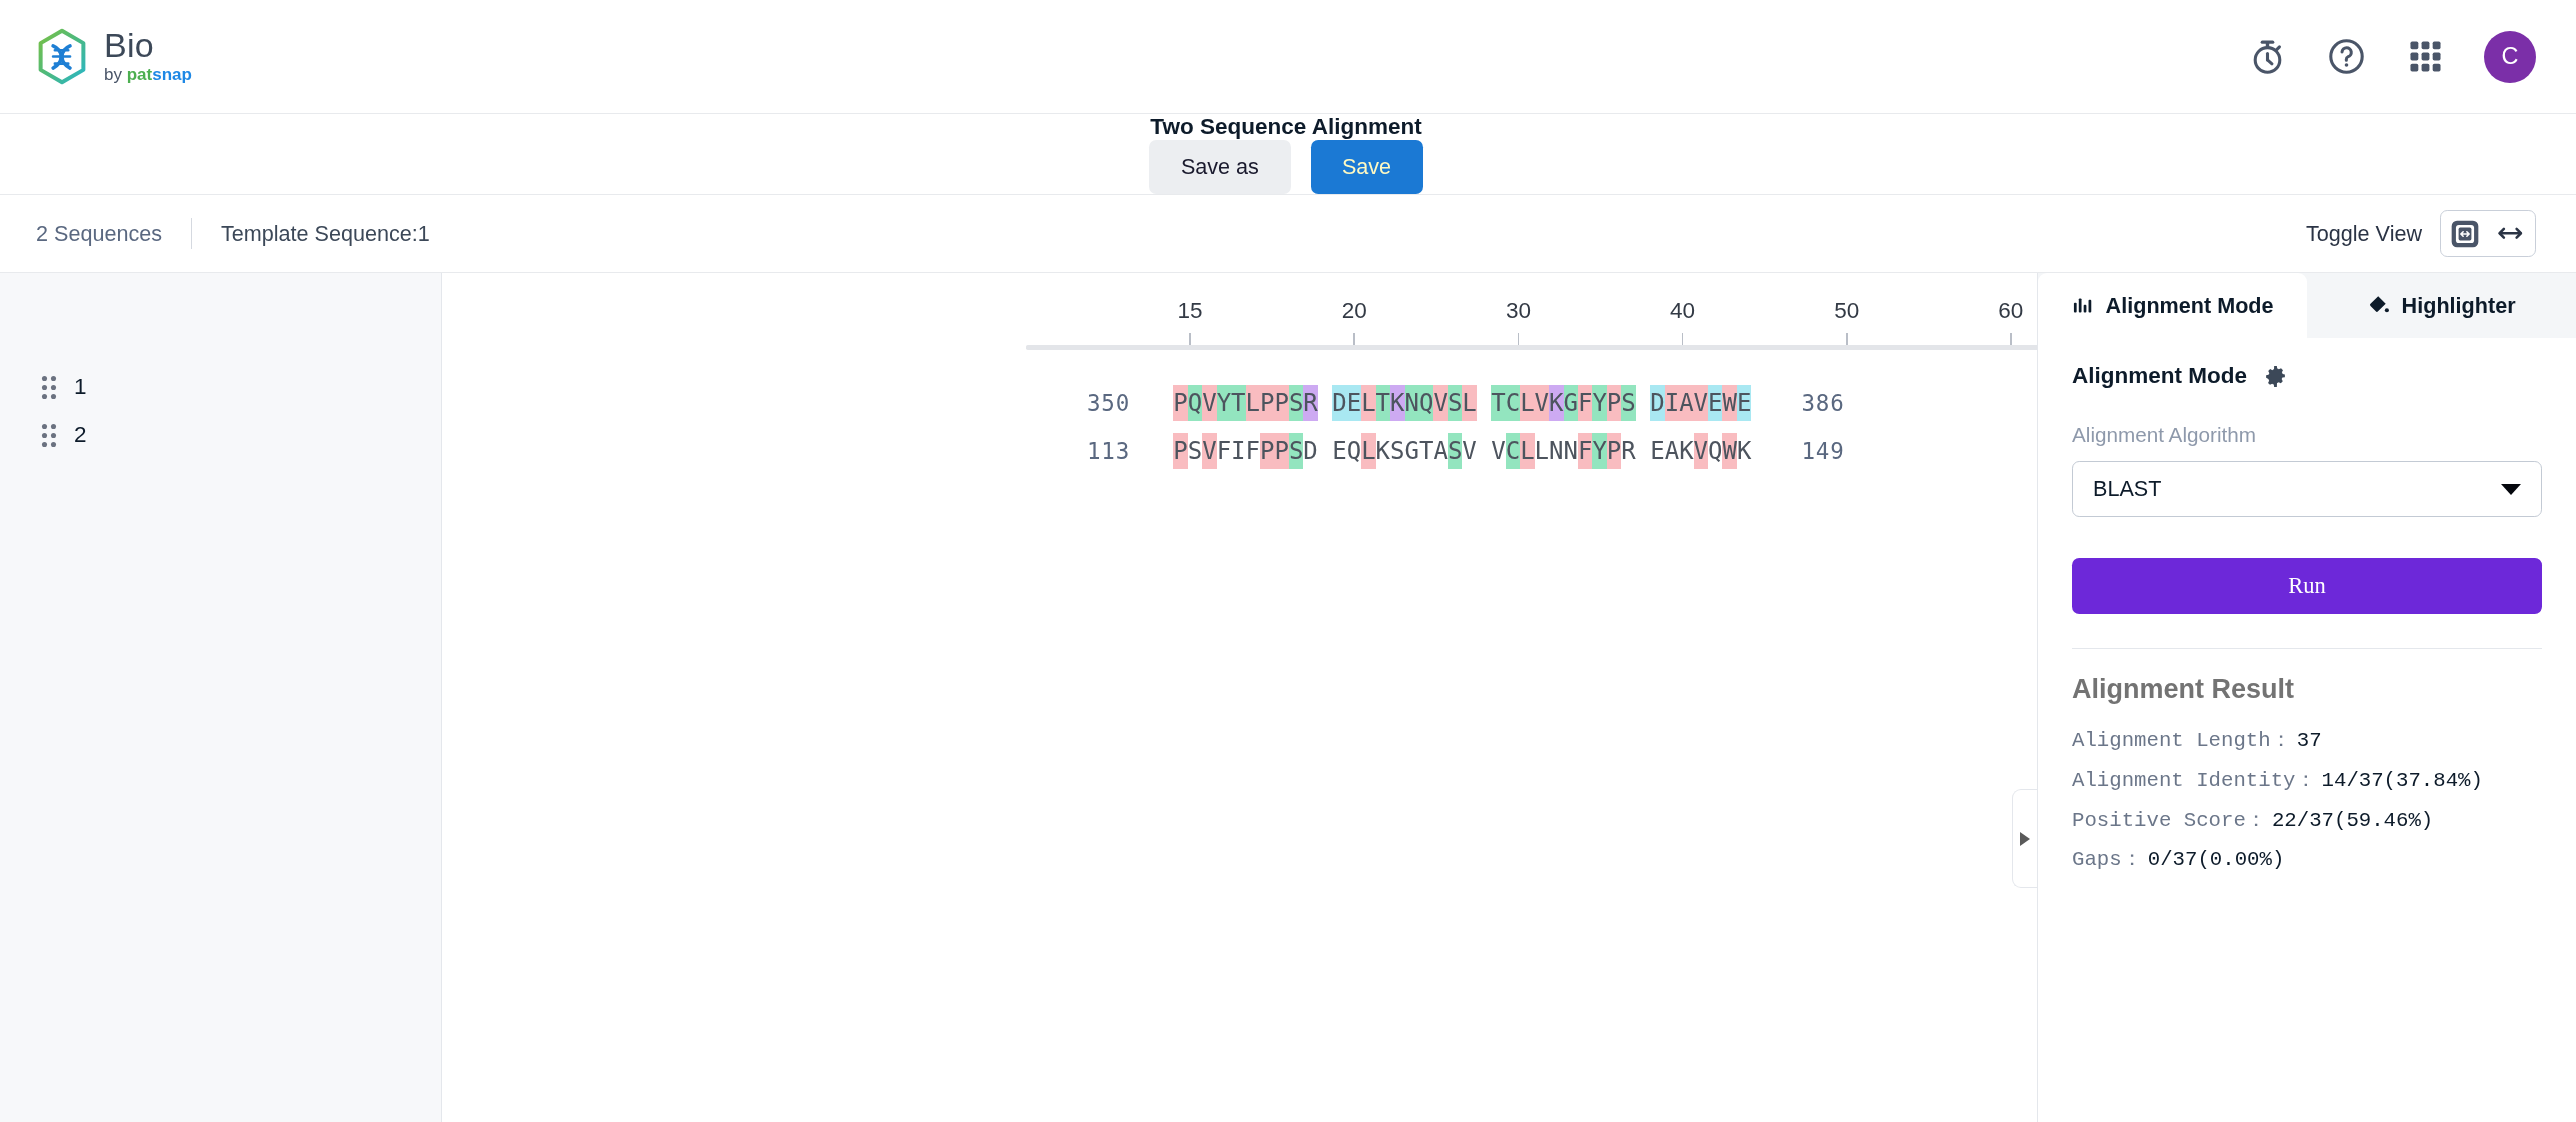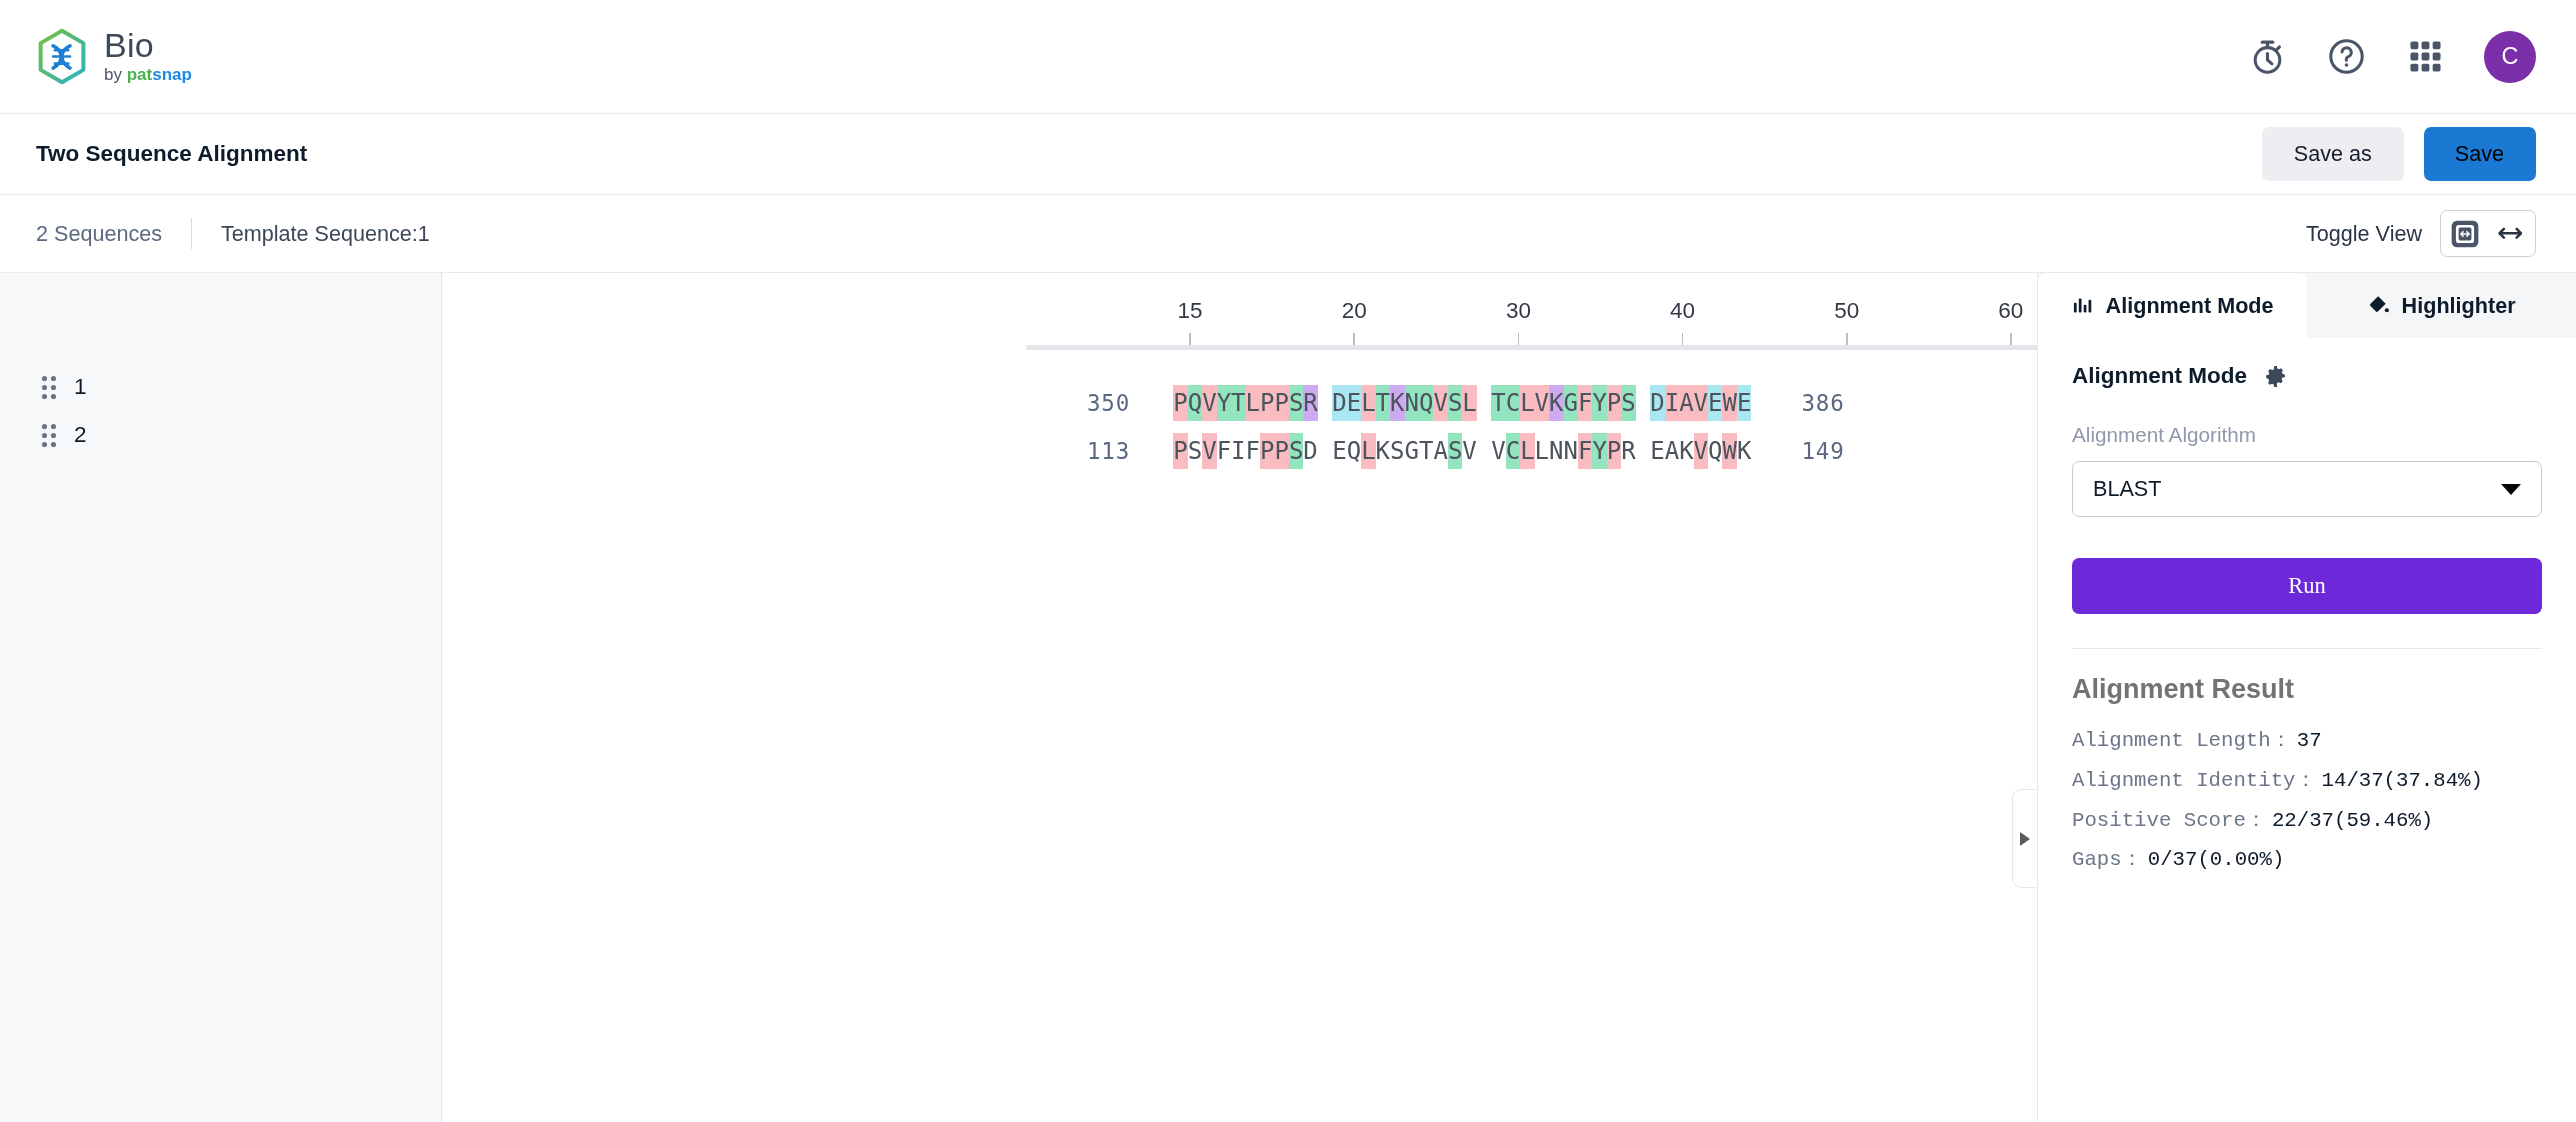--- a/index.html
+++ b/index.html
@@ -39,30 +39,31 @@
     display: flex; align-items: center; justify-content: center;
     font-size: 23.4px; font-weight: 400; cursor: pointer;
   }
 
   
   .titlebar {
     height: 81px; display: flex; align-items: center;
     padding: 0 40px 0 36px;
     border-bottom: 0.9px solid #e8eaed;
     background: #fff;
+    flex-direction: column;
   }
   .page-title { font-size: 22.5px; font-weight: bold; color: #0d1b2a; }
   .btns { display: flex; align-items: center; gap: 20px; }
   .btn {
     height: 54px; padding: 0 32px; border-radius: 7.2px; border: none;
     font-size: 21.6px; cursor: pointer; font-family: inherit;
     display: flex; align-items: center; justify-content: center;
   }
   .btn-secondary { background: #eceef1; color: #1a1a2e; }
-  .btn-primary { background: #1b79d4; color: #000000; padding-left: 31px; }
+  .btn-primary { background: #1b79d4; color: #fef9c3; padding-left: 31px; }
 
   
   .subbar {
     height: 78px; display: flex; align-items: center;
     padding: 0 40px 0 36px;
     border-bottom: 0.9px solid #e8eaed;
     background: #fff;
   }
   .sub-link { font-size: 21.6px; color: #5a6880; cursor: pointer; }
   .sub-div { width: 0.9px; height: 30.5px; background: #d5d9e0; margin: 0 29px; }

